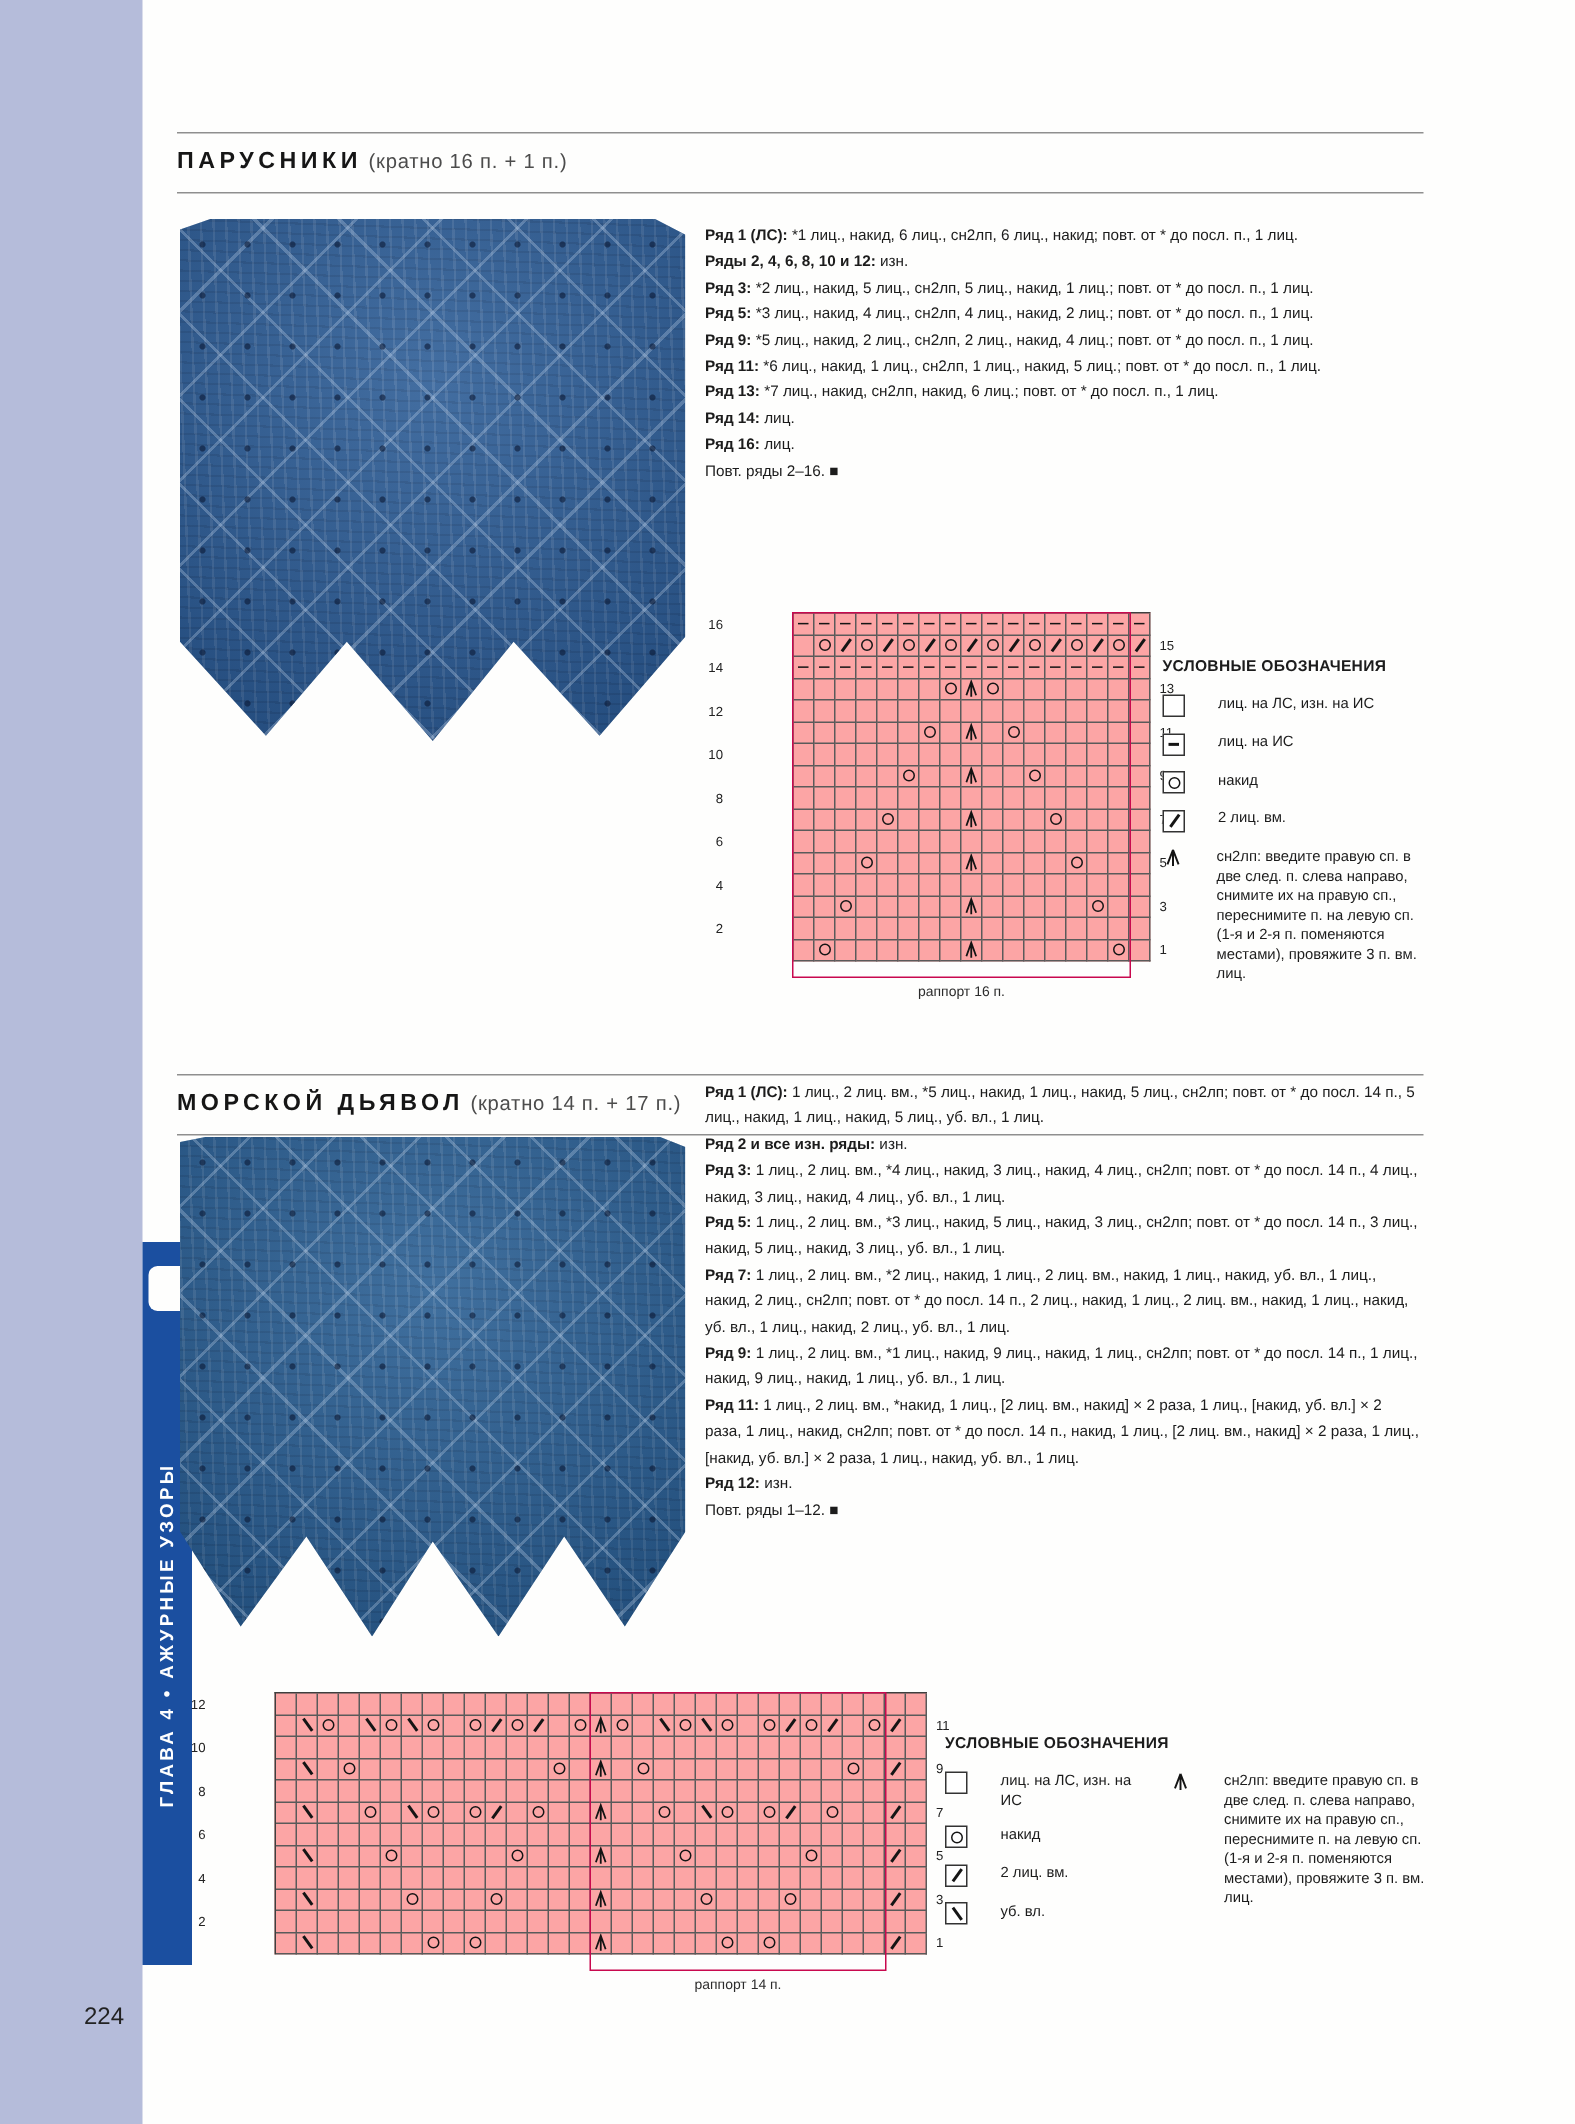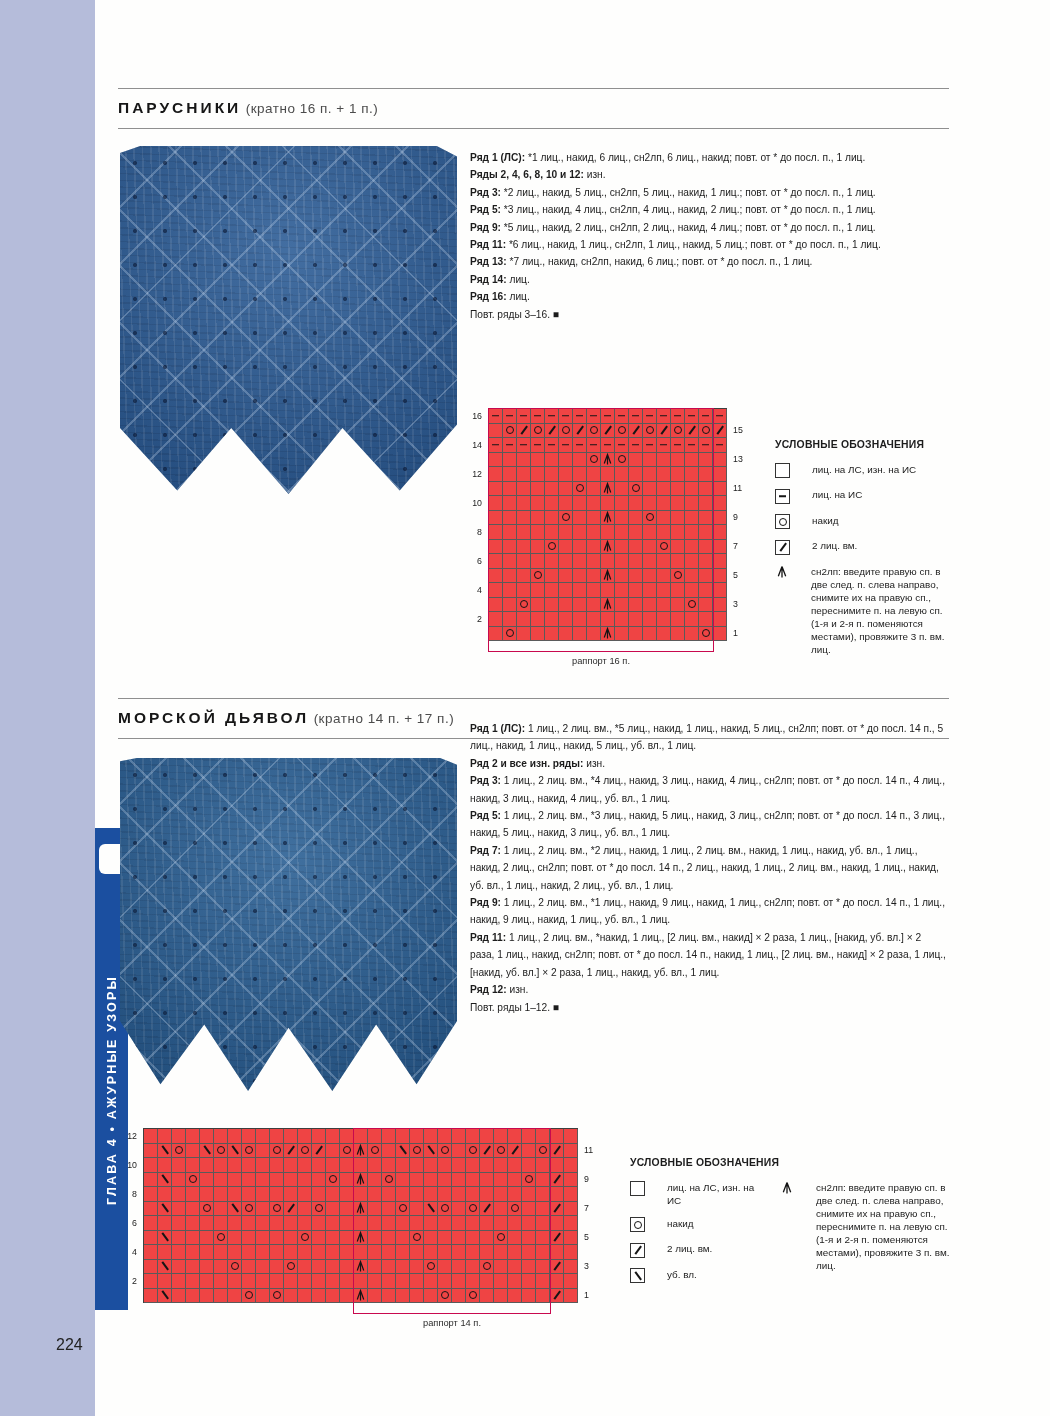--- a/index.html
+++ b/index.html
@@ -46,21 +46,21 @@
   .instr b{font-weight:bold;}
 
   
   .chart{position:absolute;}
   .chart-flex{display:flex;align-items:center;}
   .labels-col{width:26px;}
   .labels-col.l .rlabel{text-align:right;padding-right:6px;}
   .labels-col.r .rlabel{text-align:left;padding-left:6px;}
   .rlabel{height:14.5px;line-height:14.5px;font-size:8.8px;color:#222;}
   .grid{display:grid;grid-auto-rows:14.5px;border-top:1.2px solid #3f3f3f;border-left:1.2px solid #3f3f3f;
-      position:relative;background:#ef4444;}
+      position:relative;background:#fca5a5;margin-left:40px;}
   .cell{box-sizing:border-box;border-right:1px solid #5a5a5a;border-bottom:1px solid #5a5a5a;position:relative;}
   .sym-dash::after{content:"";position:absolute;left:2.5px;right:3px;top:50%;transform:translateY(-50%);
       height:1.5px;background:#151515;}
   .sym-yo::after{content:"";position:absolute;left:50%;top:50%;transform:translate(-50%,-50%);
       width:8px;height:8px;border:1.4px solid #151515;border-radius:50%;box-sizing:border-box;}
   .sym-k2tog::after{content:"";position:absolute;left:50%;top:50%;width:1.5px;height:10px;background:#151515;
       transform:translate(-50%,-50%) rotate(36deg);}
   .sym-ssk::after{content:"";position:absolute;left:50%;top:50%;width:1.5px;height:10px;background:#151515;
       transform:translate(-50%,-50%) rotate(-36deg);}
   .repeat-box{position:absolute;top:-1px;height:calc(100% + 12px);box-sizing:border-box;
@@ -96,21 +96,21 @@
   <div class="instr" id="instr1" style="left:470px;top:149px;width:470px;">
       <p><b>Ряд 1 (ЛС): </b><span>*1 лиц., накид, 6 лиц., сн2лп, 6 лиц., накид; повт. от * до посл. п., 1 лиц.</span></p>
       <p><b>Ряды 2, 4, 6, 8, 10 и 12: </b><span>изн.</span></p>
       <p><b>Ряд 3: </b><span>*2 лиц., накид, 5 лиц., сн2лп, 5 лиц., накид, 1 лиц.; повт. от * до посл. п., 1 лиц.</span></p>
       <p><b>Ряд 5: </b><span>*3 лиц., накид, 4 лиц., сн2лп, 4 лиц., накид, 2 лиц.; повт. от * до посл. п., 1 лиц.</span></p>
       <p><b>Ряд 9: </b><span>*5 лиц., накид, 2 лиц., сн2лп, 2 лиц., накид, 4 лиц.; повт. от * до посл. п., 1 лиц.</span></p>
       <p><b>Ряд 11: </b><span>*6 лиц., накид, 1 лиц., сн2лп, 1 лиц., накид, 5 лиц.; повт. от * до посл. п., 1 лиц.</span></p>
       <p><b>Ряд 13: </b><span>*7 лиц., накид, сн2лп, накид, 6 лиц.; повт. от * до посл. п., 1 лиц.</span></p>
       <p><b>Ряд 14: </b><span>лиц.</span></p>
       <p><b>Ряд 16: </b><span>лиц.</span></p>
-      <p><span>Повт. ряды 3–16. ■</span></p>
+      <p><span>Повт. ряды 2–16. ■</span></p>
     </div>
 
   <div class="chart" id="chart1" style="left:462px;top:408px;">
       <div class="chart-flex">
         <div class="labels-col l">
           <div class="rlabel">16</div>
           <div class="rlabel"></div>
           <div class="rlabel">14</div>
           <div class="rlabel"></div>
           <div class="rlabel">12</div>
@@ -472,21 +472,21 @@
     <div class="leg-item">
       <span class="leg-a">
         <svg viewBox="0 0 14 14" width="14" height="14" style="display:block;">
           <path d="M7 1.6 L7 12.4 M7 1.6 L3.3 11.3 M7 1.6 L10.7 11.3" stroke="#141414" stroke-width="1.3" fill="none"></path>
         </svg>
       </span>
       <span>сн2лп: введите правую сп. в две след. п. слева направо, снимите их на правую сп., переснимите п. на левую сп. (1-я и 2-я п. поменяются местами), провяжите 3 п. вм. лиц.</span>
     </div>
   </div>
 
-  <div class="sec-header" id="header2" style="top:698px;">
+  <div class="sec-header" id="header2" style="top:716px;">
     <span class="sec-title">МОРСКОЙ ДЬЯВОЛ</span>
     <span class="sec-sub">(кратно 14 п. + 17 п.)</span>
   </div>
 
   <div class="swatch" id="swatch2"></div>
 
   <div class="instr" id="instr2" style="left:470px;top:720px;width:478px;">
       <p><b>Ряд 1 (ЛС): </b><span>1 лиц., 2 лиц. вм., *5 лиц., накид, 1 лиц., накид, 5 лиц., сн2лп; повт. от * до посл. 14 п., 5 лиц., накид, 1 лиц., накид, 5 лиц., уб. вл., 1 лиц.</span></p>
       <p><b>Ряд 2 и все изн. ряды: </b><span>изн.</span></p>
       <p><b>Ряд 3: </b><span>1 лиц., 2 лиц. вм., *4 лиц., накид, 3 лиц., накид, 4 лиц., сн2лп; повт. от * до посл. 14 п., 4 лиц., накид, 3 лиц., накид, 4 лиц., уб. вл., 1 лиц.</span></p>

